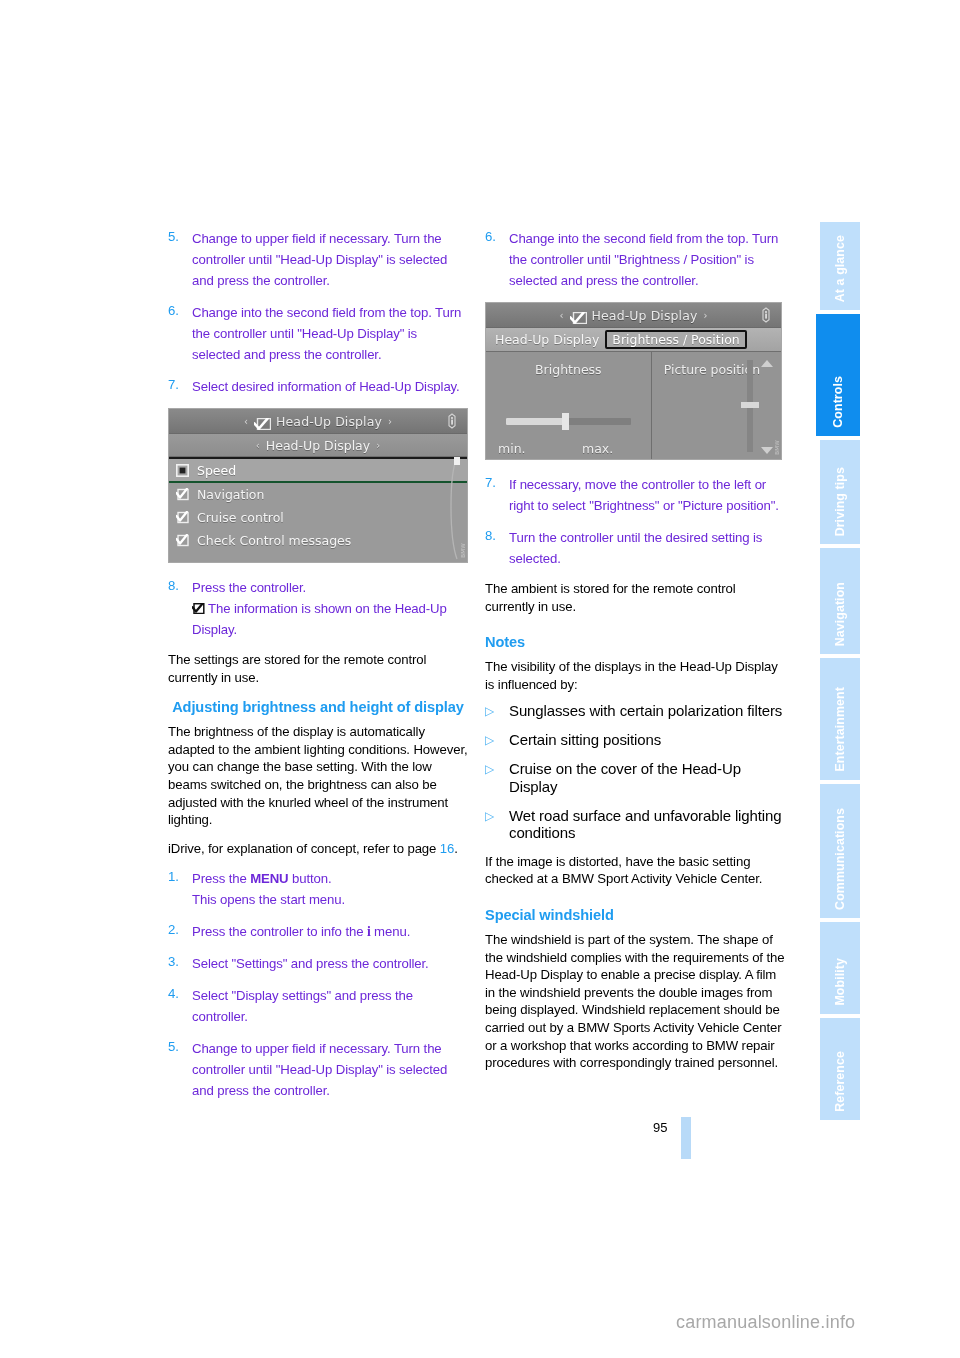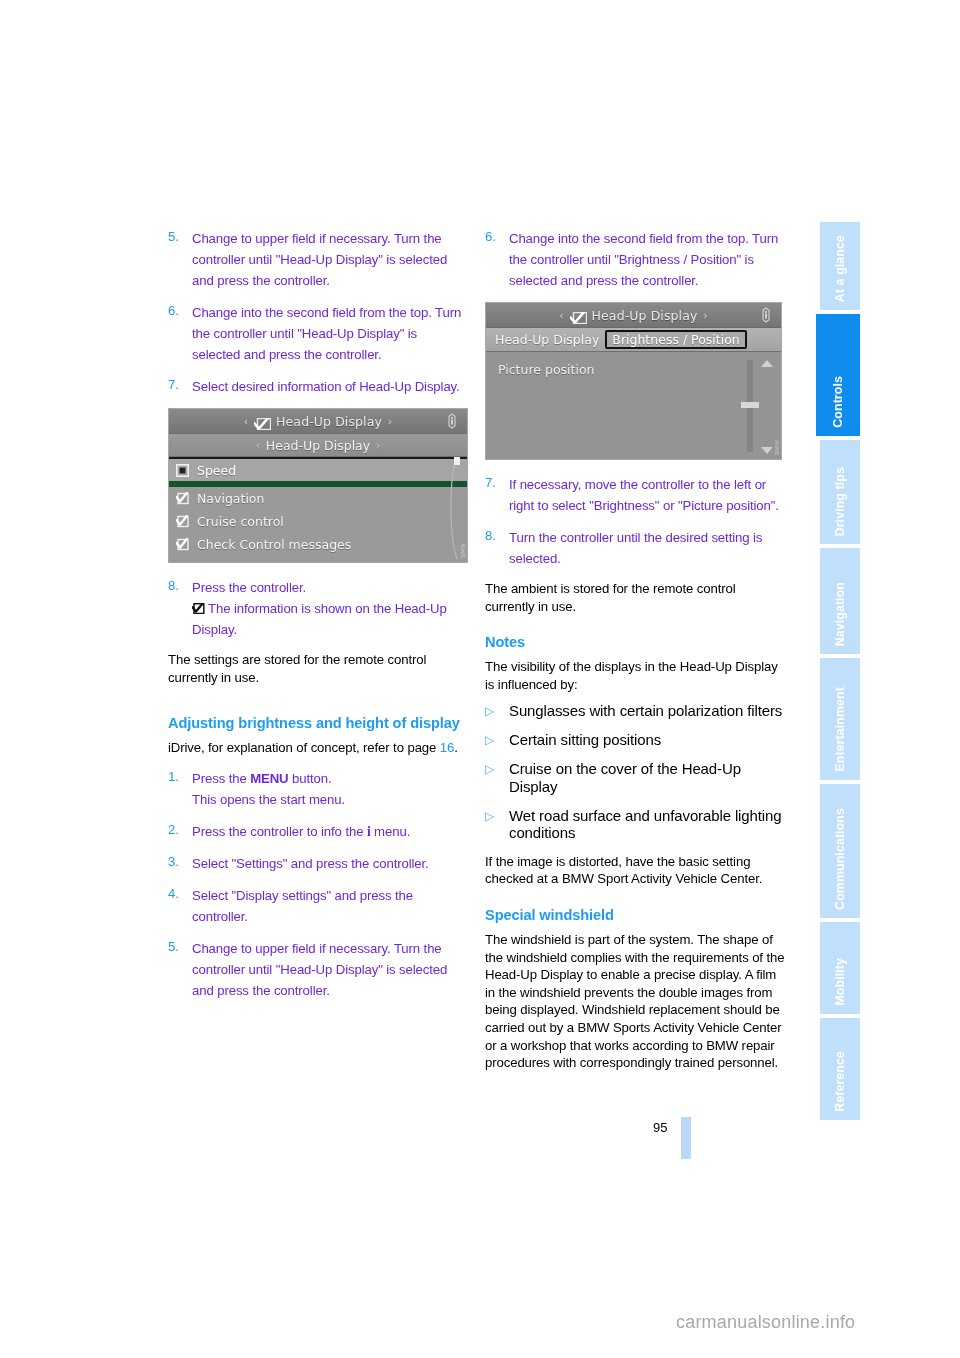--- a/index.html
+++ b/index.html
@@ -85,21 +85,21 @@
 
   
   h2.sect {
     color: #1f9cf0;
     font-size: 14.6px;
     line-height: 18px;
     font-weight: 700;
     margin: 18px 0 7px 0;
     letter-spacing: -0.1px;
   }
-  h2.sect.first { margin-top: 28px; }
+  h2.sect.first { margin-top: 12px; text-align: center; }
 
   .pageref { color: #1f9cf0; }
 
   
   .inline-check {
     display: inline-block;
     width: 13px;
     height: 11px;
     position: relative;
     vertical-align: -1px;
@@ -180,21 +180,21 @@
     align-items: center;
     height: 23px;
     padding-left: 7px;
     color: #f4f4f4;
     font-size: 12.5px;
     text-shadow: 0 1px 0 rgba(0,0,0,.28);
   }
   .fig-row.selected {
     background: #a5a5a5;
     border-top: 2px solid #1a1a1a;
-    border-bottom: 6px solid #14532d;
+    border-bottom: 2px solid #14532d;
     color: #ffffff;
     height: 22px;
   }
   .cb {
     width: 13px; height: 13px;
     margin-right: 8px;
     flex: 0 0 13px;
     position: relative;
   }
   .fig-scroll {
@@ -485,20 +485,21 @@
             <path d="M0.6 4.3 L4 8.6 L10.6 0.6" fill="none" stroke="#111" stroke-width="2.3" stroke-linecap="round" stroke-linejoin="round"></path>
           </svg>
         </span><span>The information is shown on the Head-Up Display.</span>
       </div>
     </div>
 
     <p class="para">The settings are stored for the remote control currently in use.</p>
 
     <h2 class="sect first">Adjusting brightness and height of display</h2>
 
+    <p class="para">The brightness of the display is automatically adapted to the ambient lighting conditions. However, you can change the base setting. With the low beams switched on, the brightness can also be adjusted with the knurled wheel of the instrument lighting.</p>
 
     <p class="para"><span>iDrive, for explanation of concept, refer to page </span><span class="pageref">16</span><span>.</span></p>
 
     <div class="step">
       <div class="step-num">1.</div>
       <div class="step-body"><span>Press the </span><b>MENU</b><span> button.</span><br><span>This opens the start menu.</span></div>
     </div>
 
     <div class="step">
       <div class="step-num">2.</div>
@@ -548,20 +549,29 @@
           </svg>
         </span>
       </div>
 
       <div class="fig2-tabs">
         <span class="fig2-tab">Head-Up Display</span>
         <span class="fig2-tab active">Brightness / Position</span>
       </div>
 
       <div class="fig2-body">
+        <div class="fig2-left">
+          <div class="fig2-label lbl-brightness">Brightness</div>
+          <div class="slider-h">
+            <div class="slider-h-fill"></div>
+            <div class="slider-h-knob"></div>
+          </div>
+          <div class="minmax min">min.</div>
+          <div class="minmax max">max.</div>
+        </div>
         <div class="fig2-right">
           <div class="fig2-label lbl-picpos">Picture position</div>
           <div class="vtri up"></div>
           <div class="slider-v"></div>
           <div class="slider-v-knob"></div>
           <div class="vtri down"></div>
         </div>
       </div>
       <span class="fig-watermark">BMW</span>
     </div>

